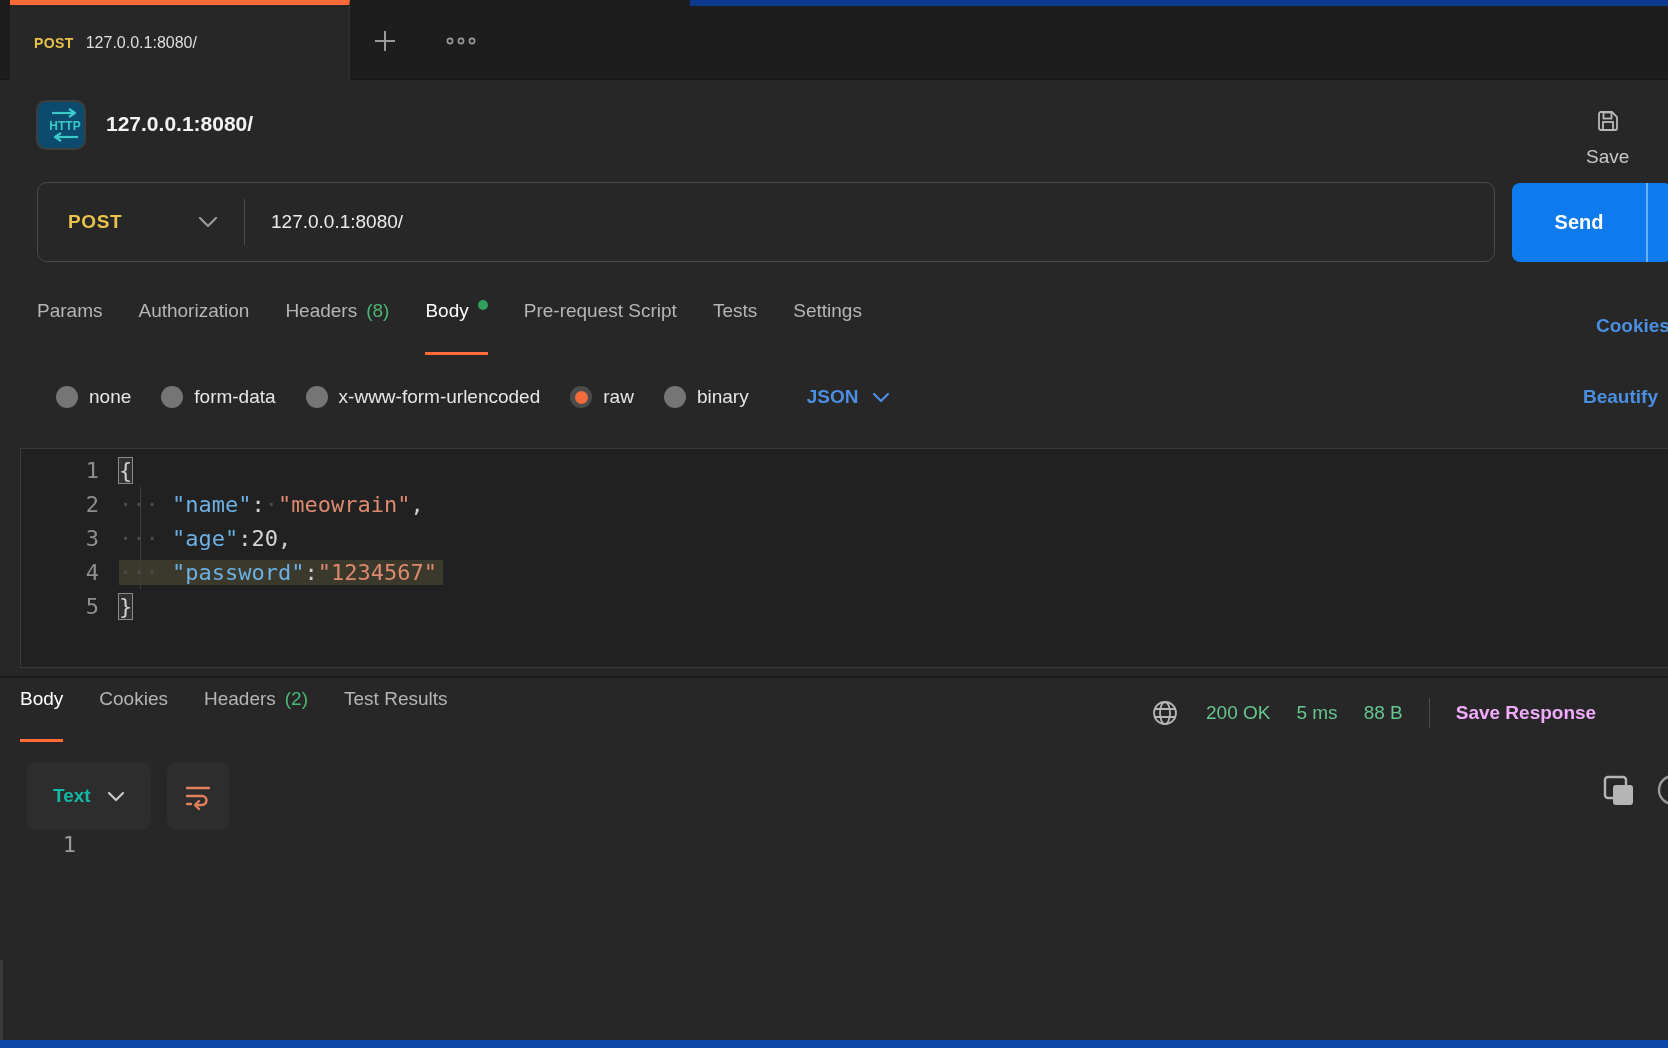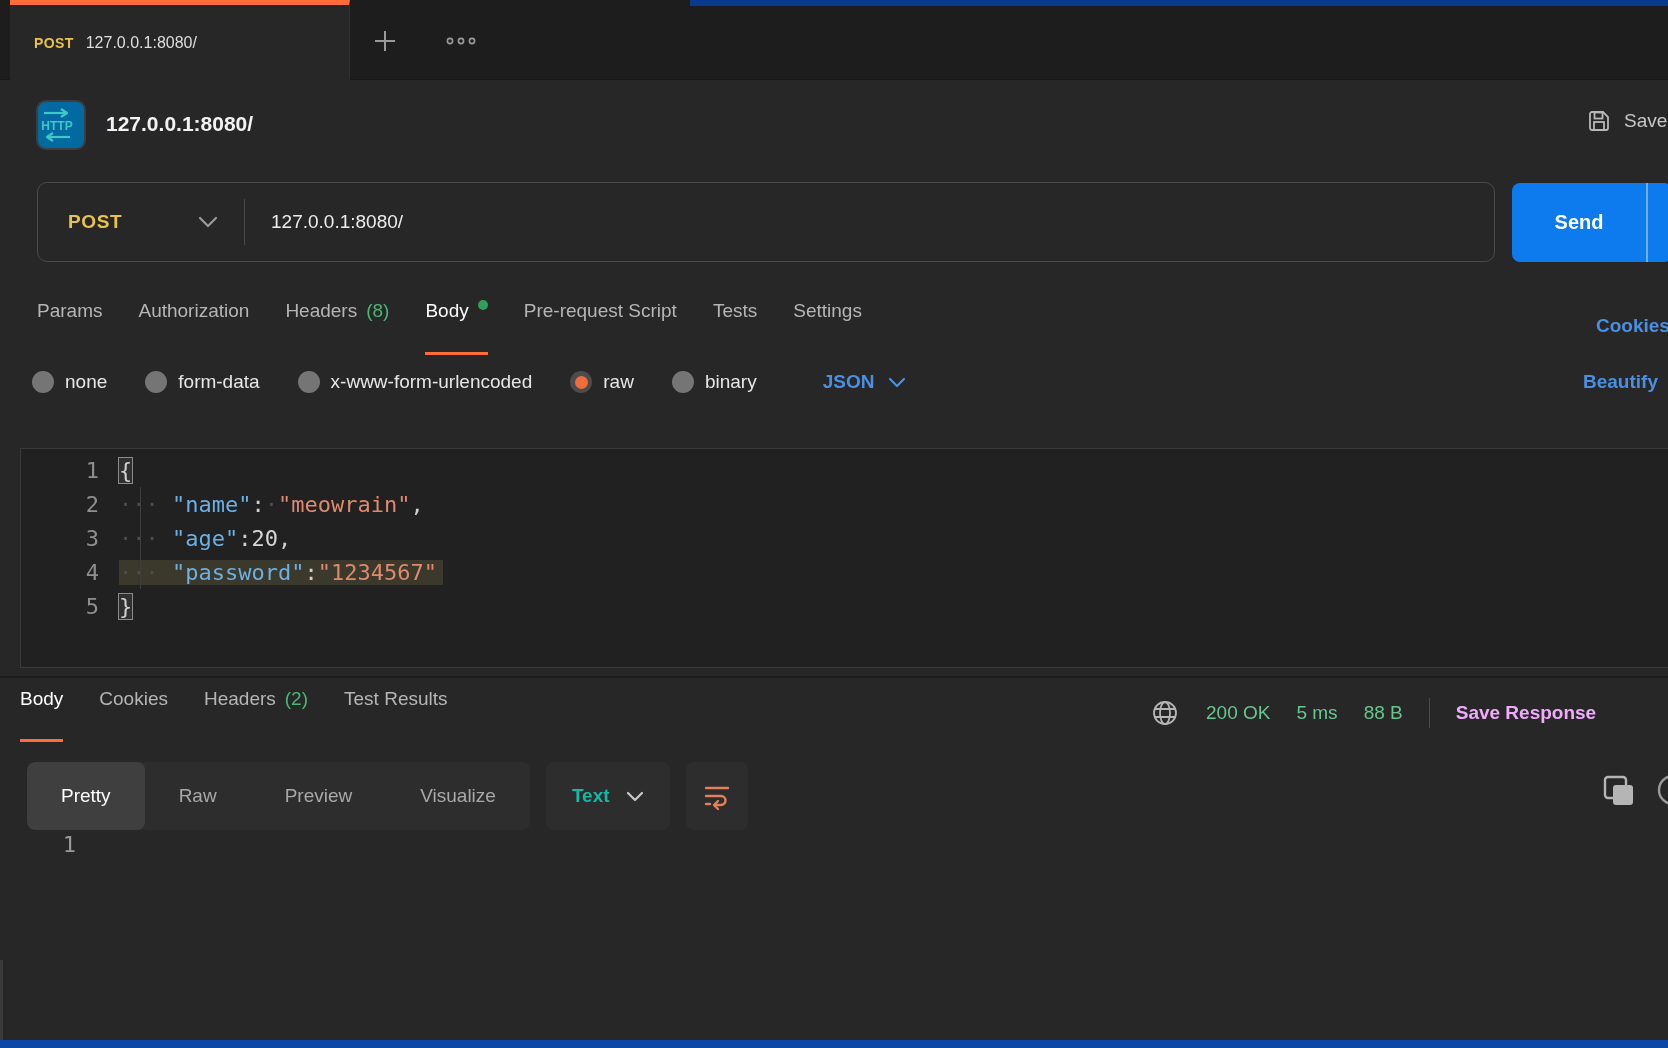--- a/index.html
+++ b/index.html
@@ -19,25 +19,25 @@
   .tab-active { position:absolute; left:10px; top:0; width:340px; height:80px;
                 background:#272727; border-top:5px solid #ff6c37; border-right:1px solid #313131;
                 display:flex; align-items:center; padding-left:24px; gap:12px; cursor:pointer; }
   .tab-method { color:#e9c24c; font-weight:bold; font-size:14px; letter-spacing:.4px; }
   .tab-title  { color:#dedede; font-size:16px; }
   .icon-btn { position:absolute; display:flex; align-items:center; justify-content:center;
               width:42px; height:42px; top:20px; cursor:pointer; }
 
   
   .http-badge { position:absolute; left:36px; top:100px; width:50px; height:50px;
-                border-radius:10px; background:#0369a1; border:2px solid #3e3e3e;
-                display:flex; align-items:center; justify-content:flex-start; }
+                border-radius:10px; background:#0c4a6e; border:2px solid #3e3e3e;
+                display:flex; align-items:center; justify-content:flex-end; }
   .req-title { position:absolute; left:106px; top:112px; font-size:21px; font-weight:bold; color:#f2f2f2; }
   .save-btn { position:absolute; left:1586px; top:108px; display:flex; align-items:center; gap:12px;
-              color:#c7c7c7; font-size:19px; cursor:pointer; white-space:nowrap; }
+              color:#c7c7c7; font-size:19px; cursor:pointer; white-space:nowrap;flex-direction:column; }
 
   
   .url-box { position:absolute; left:37px; top:182px; width:1458px; height:80px;
              border:1.5px solid #4a4a4a; border-radius:10px; display:flex; align-items:center; }
   .method-select { width:206px; height:100%; display:flex; align-items:center;
                    padding-left:30px; cursor:pointer; }
   .method-label { color:#e9c24c; font-weight:bold; font-size:19px; letter-spacing:.6px; }
   .method-chevron { margin-left:auto; margin-right:26px; }
   .url-vdiv { width:1px; height:46px; background:#4a4a4a; }
   .url-input { flex:1; height:100%; background:transparent; border:none; outline:none;
@@ -56,21 +56,21 @@
   .req-tab { display:flex; align-items:flex-start; gap:9px; border-bottom:3px solid transparent;
              cursor:pointer; white-space:nowrap; }
   .req-tab.active { color:#ffffff; border-bottom-color:#ff6c37; }
   .tab-count { color:#4cb675; }
   .green-dot { width:10px; height:10px; border-radius:50%; background:#2fa05a; }
   .cookies-link { position:absolute; left:1596px; top:0; height:52px; display:flex; align-items:center;
                   color:#4b8fe2; font-weight:bold; font-size:19px; cursor:pointer; white-space:nowrap; }
 
   
   .body-modes { position:absolute; left:0; top:356px; width:1668px; height:52px;
-                display:flex; align-items:center; padding-left:32px; gap:38px;
+                display:flex; align-items:flex-end; padding-left:56px; gap:30px;
                 font-size:19px; color:#e6e6e6; }
   .mode { display:flex; align-items:center; gap:11px; cursor:pointer; white-space:nowrap; }
   .radio { width:22px; height:22px; border-radius:50%; background:#757575; position:relative; flex:none; }
   .radio.sel { background:#4c4c4c; }
   .radio.sel::after { content:''; position:absolute; inset:4.5px; border-radius:50%; background:#f26b3a; }
   .json-select { display:flex; align-items:center; gap:14px; margin-left:28px;
                  color:#4b8fe2; font-weight:bold; cursor:pointer; }
   .beautify-link { position:absolute; left:1583px; color:#4b8fe2; font-weight:bold; cursor:pointer; white-space:nowrap; }
 
   
@@ -285,34 +285,20 @@
     <path d="M5 11 H25 M5 19 H25" stroke="#b5b5b5" stroke-width="1.8" fill="none"></path>
   </svg>
   <span class="meta-green">200 OK</span>
   <span class="meta-green">5 ms</span>
   <span class="meta-green">88 B</span>
   <span class="meta-vdiv"></span>
   <span class="save-response">Save Response</span>
 </div>
 
 <div class="res-toolbar">
-  <div class="seg-group">
-    <div class="seg sel">
-      <span>Pretty</span>
-    </div>
-    <div class="seg">
-      <span>Raw</span>
-    </div>
-    <div class="seg">
-      <span>Preview</span>
-    </div>
-    <div class="seg">
-      <span>Visualize</span>
-    </div>
-  </div>
   <div class="fmt-select">
     <span>Text</span>
     <svg width="18" height="11" viewBox="0 0 18 11">
       <path d="M2 2 L9 9 L16 2" stroke="#c9c9c9" stroke-width="2.2" fill="none" stroke-linecap="round" stroke-linejoin="round"></path>
     </svg>
   </div>
   <div class="tool-btn">
     <svg width="32" height="32" viewBox="0 0 32 32">
       <path d="M5 8 H27" stroke="#e2805a" stroke-width="2.4" fill="none" stroke-linecap="round"></path>
       <path d="M5 16 H20 a4.5 4.5 0 0 1 0 9 H14" stroke="#e2805a" stroke-width="2.4" fill="none" stroke-linecap="round"></path>

